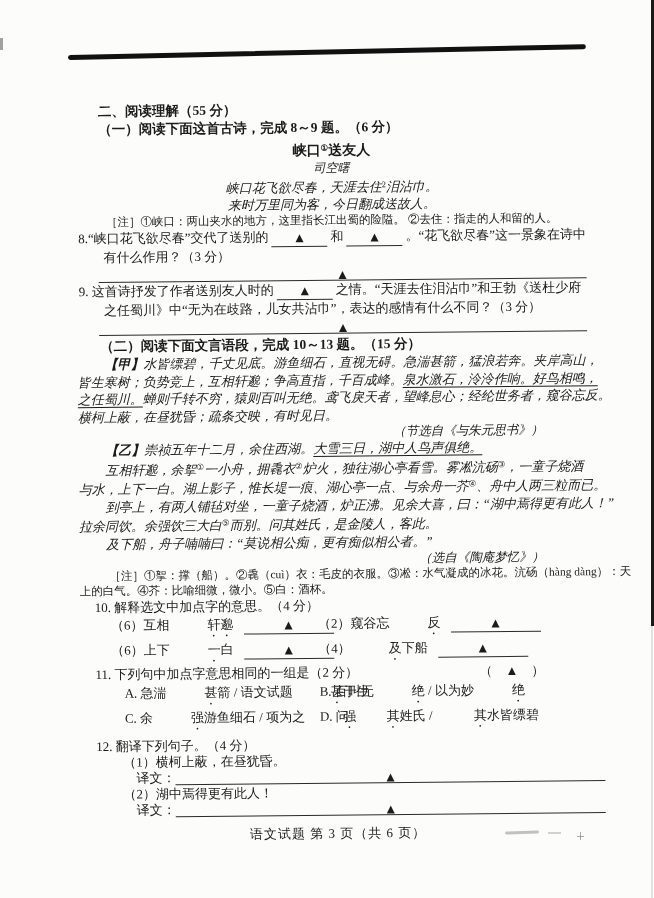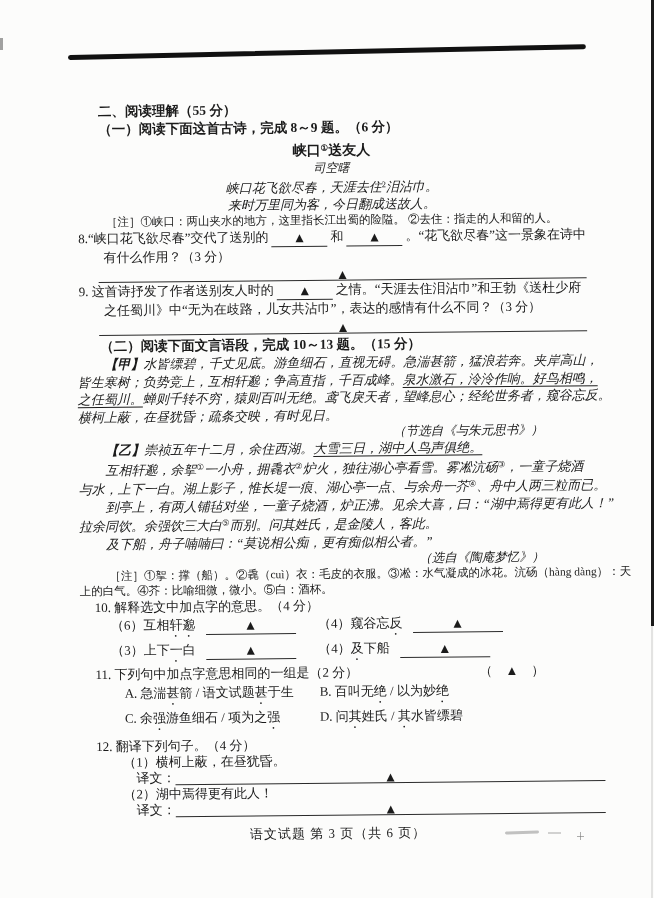--- a/index.html
+++ b/index.html
@@ -39,21 +39,21 @@
   .ans-blank { display:inline-block; width:90px; margin-left:10px; border-bottom:1.3px solid #2a2a2a; text-align:center; }
   .ans-blank .tri { line-height:13px; }
   .q11-row { display:flex; margin-left:15px; font-size:13px; line-height:18px; white-space:nowrap; }
   .q11-row .bracket { margin-left:auto; margin-right:48px; }
   .sent { margin-left:42px; line-height:16px; }
   .t-row { display:flex; margin-left:55px; font-size:13px; line-height:16px; }
   .t-rule { flex:1; height:14px; border-bottom:1.2px solid #2a2a2a; text-align:center; margin-right:-12px; }
   .t-rule .tri { line-height:14px; }
   .footer { text-align:center; margin-top:8px; font-size:13px; letter-spacing:1px; }
   .seg-u { text-decoration:underline; text-underline-offset:2.5px; text-decoration-thickness:1px; }
-  .seg-em { -webkit-text-emphasis:filled dot; text-emphasis:filled dot; -webkit-text-emphasis-position:under left; text-emphasis-position:under left; }
+  .seg-em { -webkit-text-emphasis:filled dot; text-emphasis:filled dot; -webkit-text-emphasis-position:under left; text-emphasis-position:under left;padding-left:38px; }
   .seg-sup { font-size:8.5px; vertical-align:4px; font-style:normal; }
   .seg-b { font-weight:bold; }
   .seg-blank { display:inline-block; min-width:56px; margin:0 3px; border-bottom:1.3px solid #2a2a2a; text-align:center; font-size:10.5px; font-family:"DejaVu Sans",sans-serif; font-style:normal; }
   
   .art { position:absolute; }
   .top-line { left:68px; top:55px; width:518px; height:5px; background:#111; border-radius:3px; transform:rotate(-1.2deg); transform-origin:0 50%; }
   .right-strip { right:0; top:0; width:3px; height:626px; background:#1a1a1a; }
   .right-strip-faint { right:1px; top:626px; width:2px; height:272px; background:#c9c9c9; opacity:.5; }
   .edge-mark { left:0; top:38px; width:3px; height:12px; background:#555; opacity:.55; }
   .smudge-a { left:505px; top:831px; width:34px; height:3px; background:#8f8f8f; opacity:.55; transform:rotate(-2deg); border-radius:2px; }
@@ -110,24 +110,24 @@
     <div class="line kai psg"><span>拉余同饮。余强饮三大白</span><span class="seg-sup">⑤</span><span>而别。问其姓氏，是金陵人，客此。</span></div>
     <div class="line kai psg ind"><span>及下船，舟子喃喃曰：“莫说相公痴，更有痴似相公者。”</span></div>
     <div class="line kai src">（选自《陶庵梦忆》）</div>
 
     <div class="line note2a">［注］①挐：撑（船）。②毳（cuì）衣：毛皮的衣服。③凇：水气凝成的冰花。沆砀（hàng dàng）：天</div>
     <div class="line note2b">上的白气。④芥：比喻细微，微小。⑤白：酒杯。</div>
 
     <div class="line qn">10. 解释选文中加点字的意思。（4 分）</div>
     <div class="two-col">
       <div class="col"><span><span>（6）互相</span><span class="seg-em">轩邈</span></span><span class="ans-blank"><span class="tri">▲</span></span></div>
-      <div class="col"><span><span>（4）窥谷忘</span><span class="seg-em">反</span></span><span class="ans-blank"><span class="tri">▲</span></span></div>
+      <div class="col"><span><span>（2）窥谷忘</span><span class="seg-em">反</span></span><span class="ans-blank"><span class="tri">▲</span></span></div>
     </div>
     <div class="two-col">
-      <div class="col"><span><span>（3）上下</span><span class="seg-em">一</span><span>白</span></span><span class="ans-blank"><span class="tri">▲</span></span></div>
+      <div class="col"><span><span>（6）上下</span><span class="seg-em">一</span><span>白</span></span><span class="ans-blank"><span class="tri">▲</span></span></div>
       <div class="col"><span><span>（4）</span><span class="seg-em">及</span><span>下船</span></span><span class="ans-blank"><span class="tri">▲</span></span></div>
     </div>
 
     <div class="q11-row">
       <span>11. 下列句中加点字意思相同的一组是（2 分）</span>
       <span class="bracket">（　▲　）</span>
     </div>
     <div class="two-col opts">
       <div class="col"><span>A. 急湍</span><span class="seg-em">甚</span><span>箭 / 语文试题</span><span class="seg-em">甚</span><span>于生</span></div>
       <div class="col"><span>B. 百叫无</span><span class="seg-em">绝</span><span> / 以为妙</span><span class="seg-em">绝</span></div>

